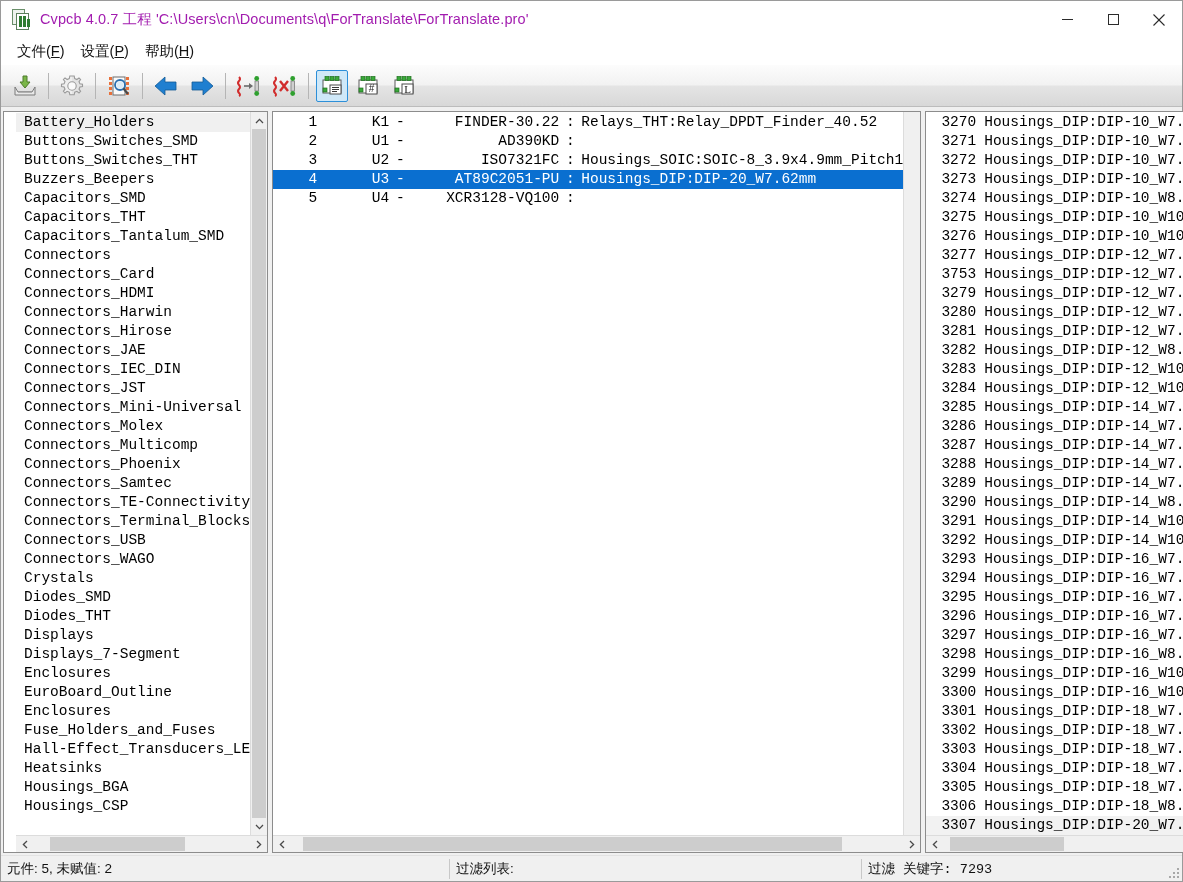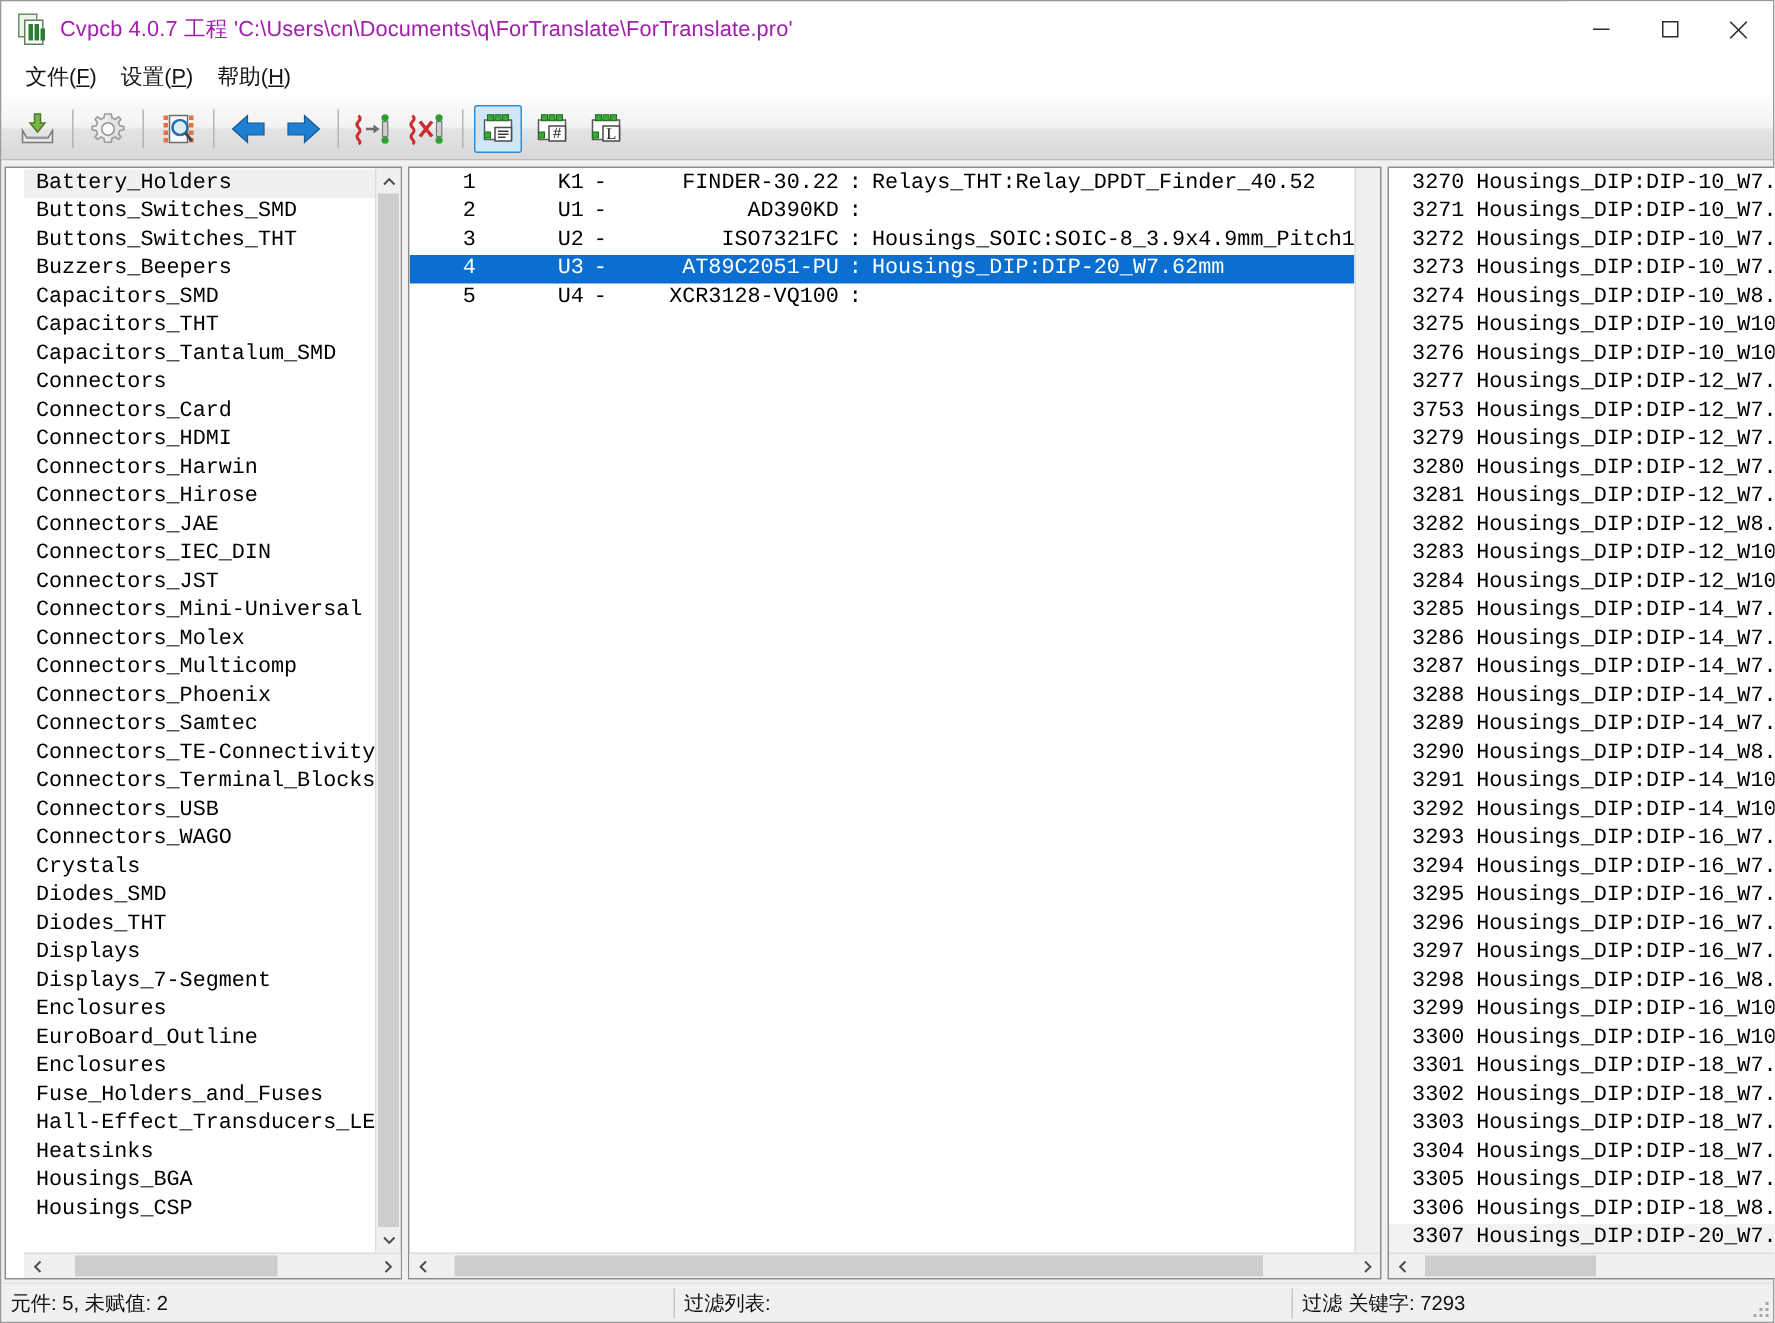--- a/index.html
+++ b/index.html
@@ -264,21 +264,21 @@
   .status-cell {
     height: 20px;
     display: flex;
     align-items: center;
     padding-left: 6px;
     white-space: nowrap;
   }
   .status-cell.sep { border-left: 1px solid #c8c8c8; }
   .sc1 { flex: 0 0 448px; }
   .sc2 { flex: 0 0 412px; }
-  .sc3 { flex: 1 1 auto; }
+  .sc3 { flex: 1 1 auto; font-family: Liberation Mono, monospace; }
   .grip {
     position: absolute;
     right: 2px; bottom: 2px;
     width: 12px; height: 12px;
   }
   .grip i {
     position: absolute;
     width: 2px; height: 2px;
     background: #a8a8a8;
   }

